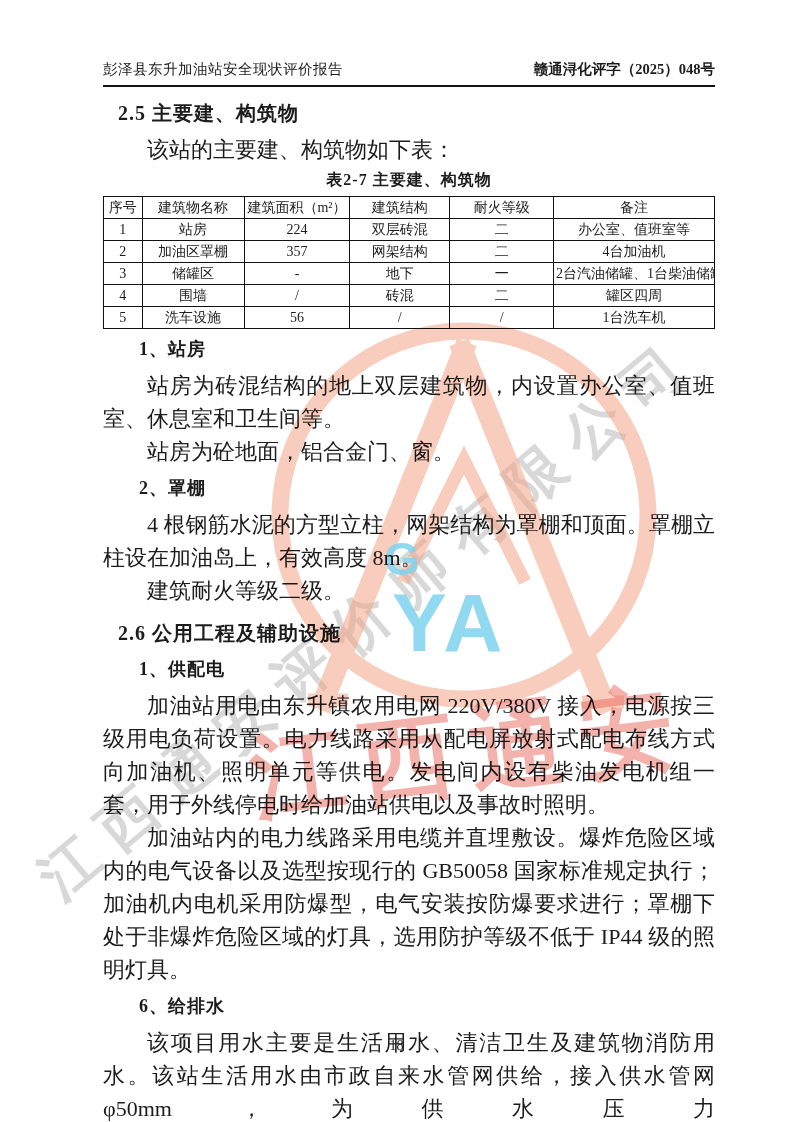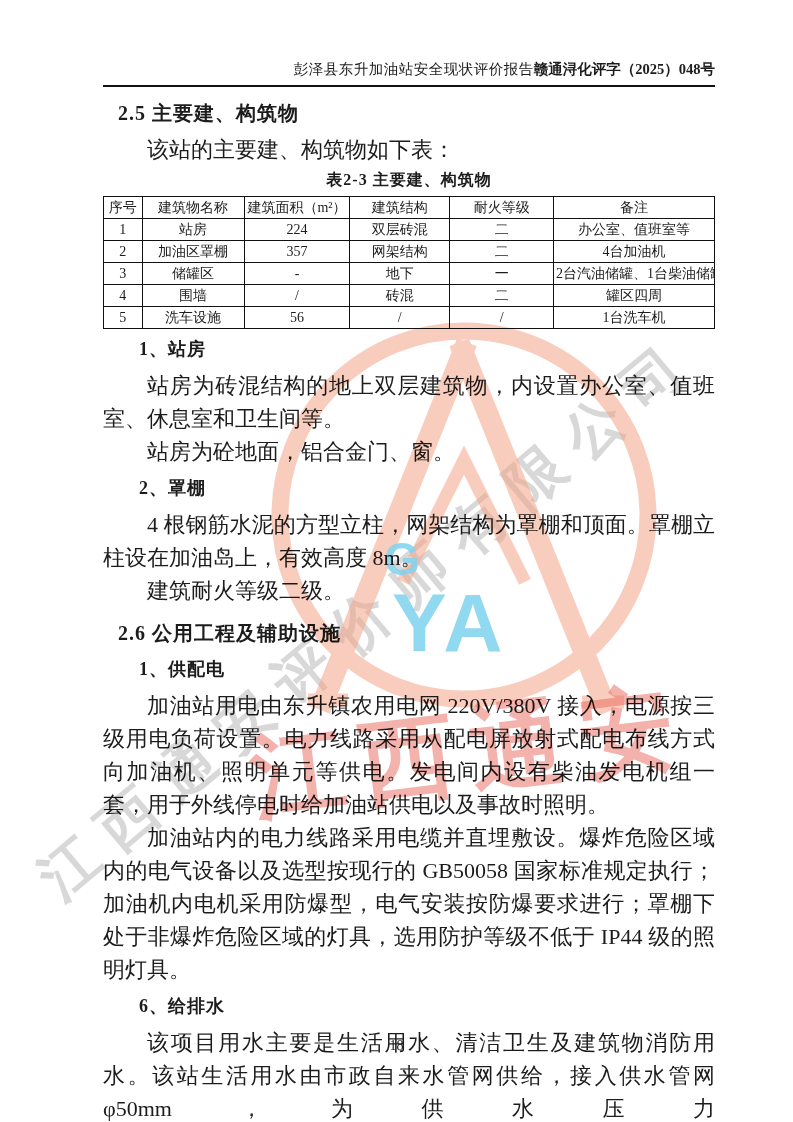--- a/index.html
+++ b/index.html
@@ -12,21 +12,21 @@
     font-family:"Liberation Serif","DejaVu Serif",serif;
     color:#1c1c1c;
   }
   .content{
     position:absolute;
     left:103px; top:60px;
     width:612px;
   }
   
   .running-header{
-    display:flex;justify-content:flex-end;align-items:flex-end;
+    display:flex;justify-content:space-between;align-items:flex-end;
     font-size:14.5px;
     padding-bottom:6px;
     border-bottom:2.5px solid #111;
   }
   .running-header .left{letter-spacing:0.5px;}
   .running-header .right{font-weight:bold;}
   
   .h-main{
     font-size:20px;font-weight:bold;
     margin:13px 0 6px 15px;
@@ -128,21 +128,21 @@
   <div class="content">
 
     <div class="running-header">
       <span class="left">彭泽县东升加油站安全现状评价报告</span>
       <span class="right">赣通浔化评字（2025）048号</span>
     </div>
 
     <div class="h-main">2.5 主要建、构筑物</div>
     <p class="body-text">该站的主要建、构筑物如下表：</p>
 
-    <div class="table-caption">表2-3 主要建、构筑物</div>
+    <div class="table-caption">表2-7 主要建、构筑物</div>
 
     <table class="bld">
       <colgroup>
         <col class="col-no">
           <col class="col-name">
           <col class="col-area">
         <col class="col-struct">
           <col class="col-fire">
           <col class="col-note">
       </colgroup>

